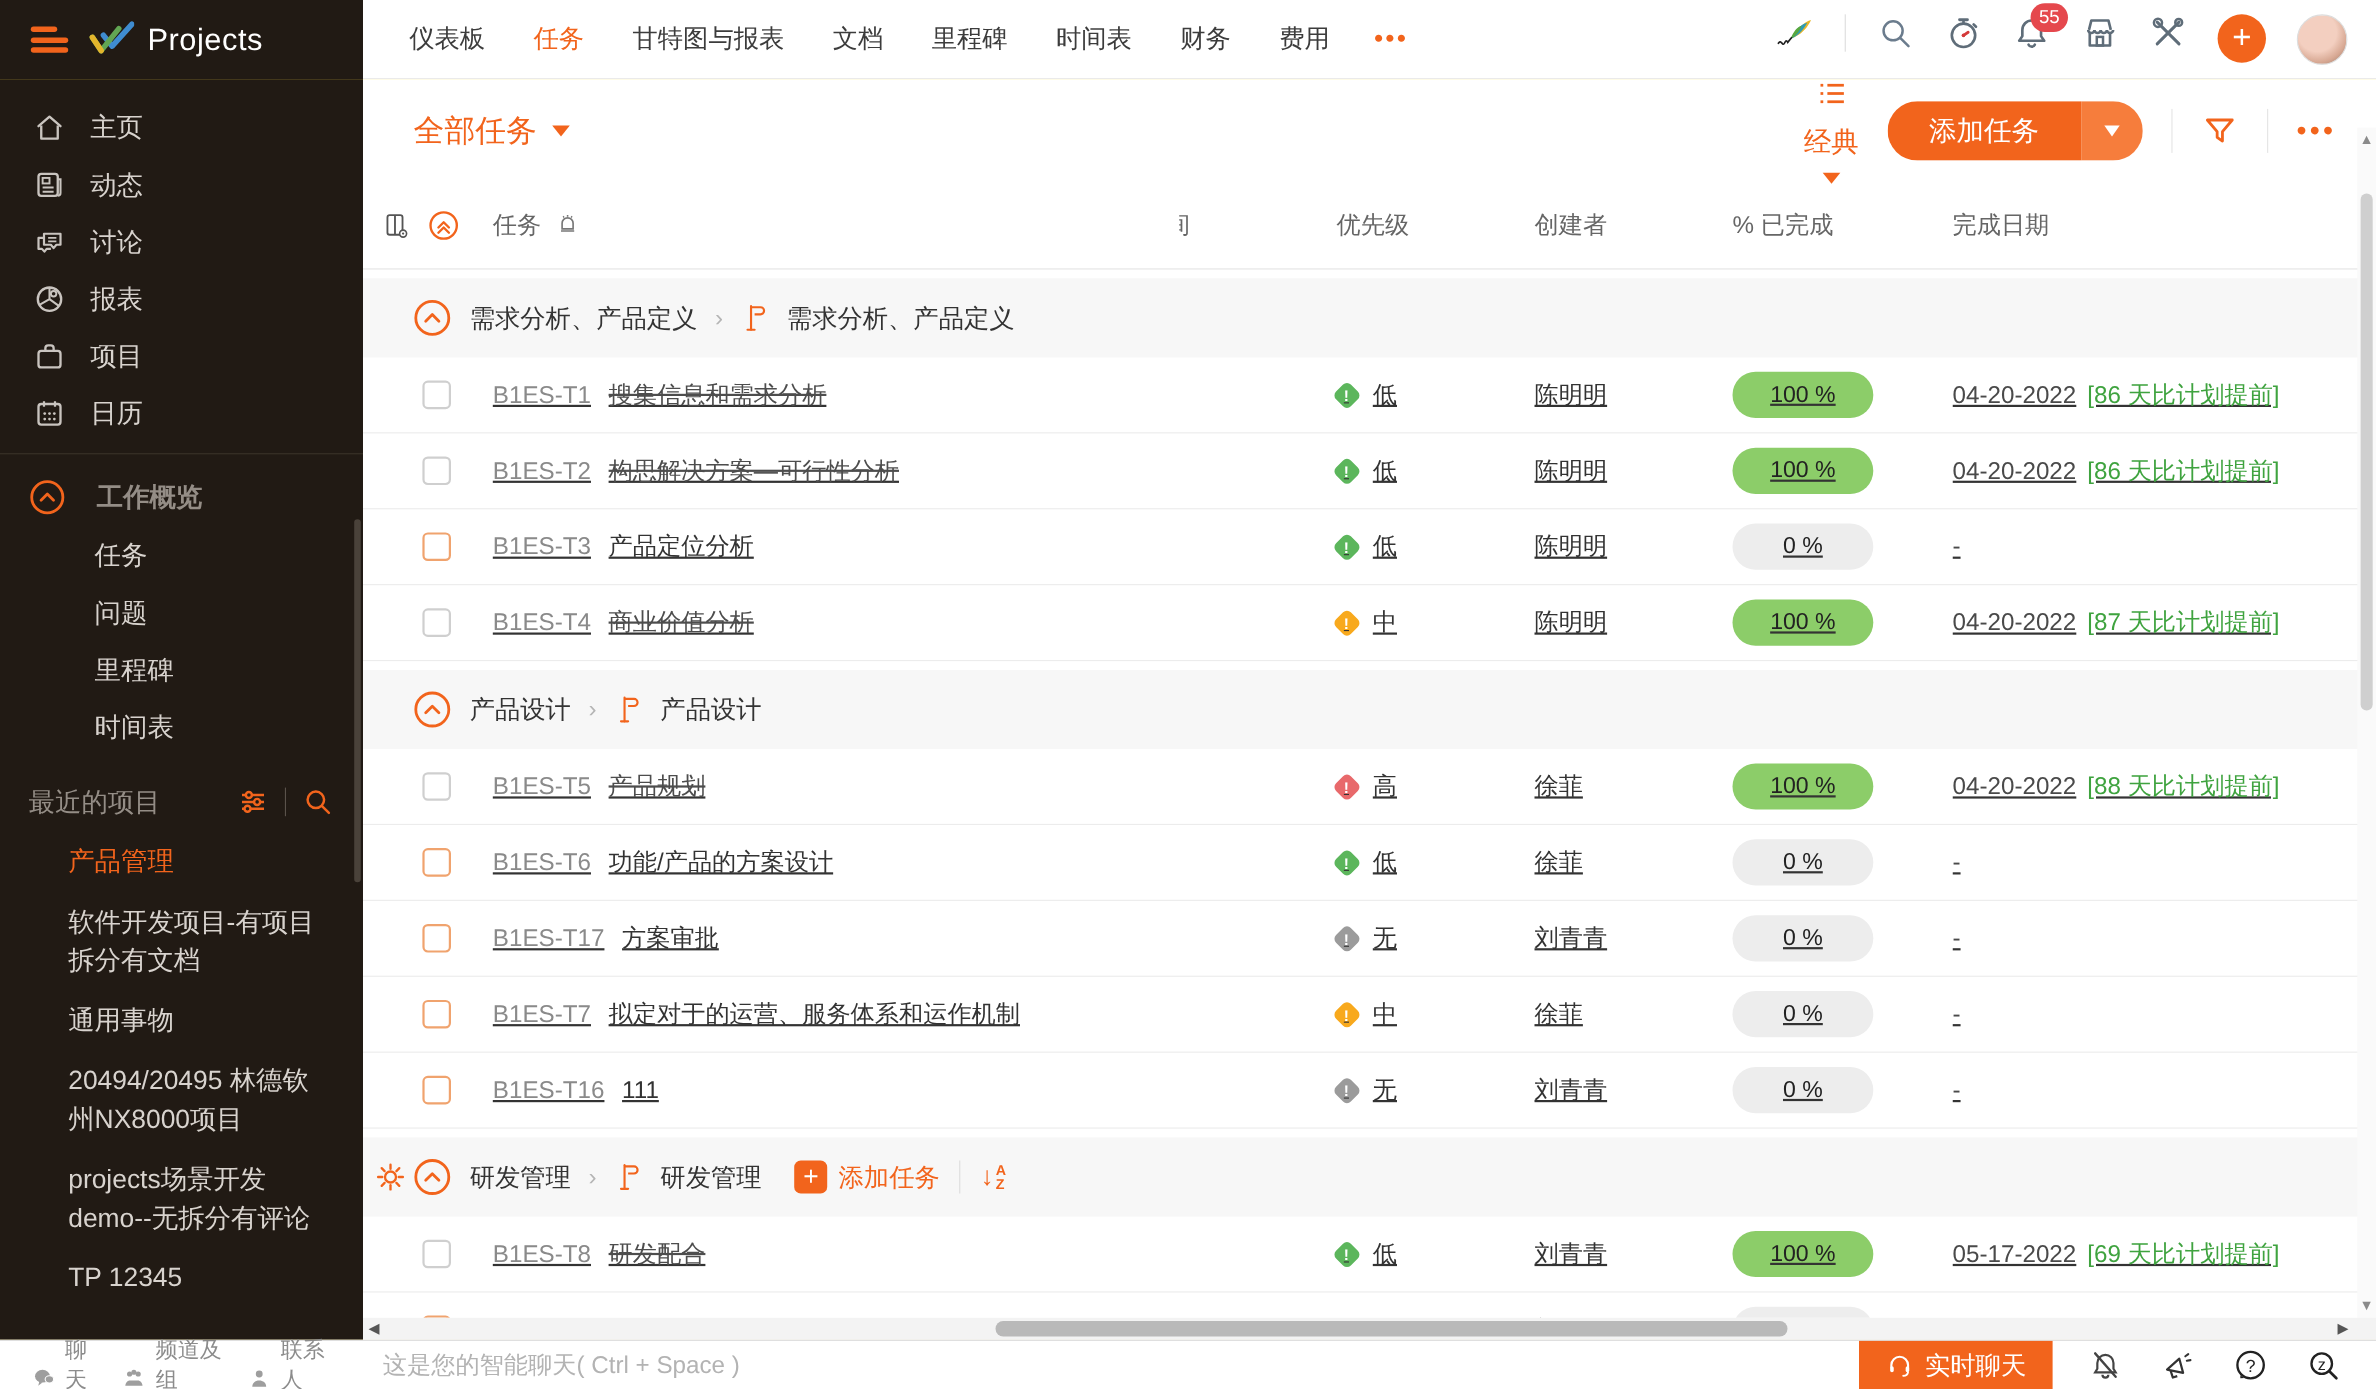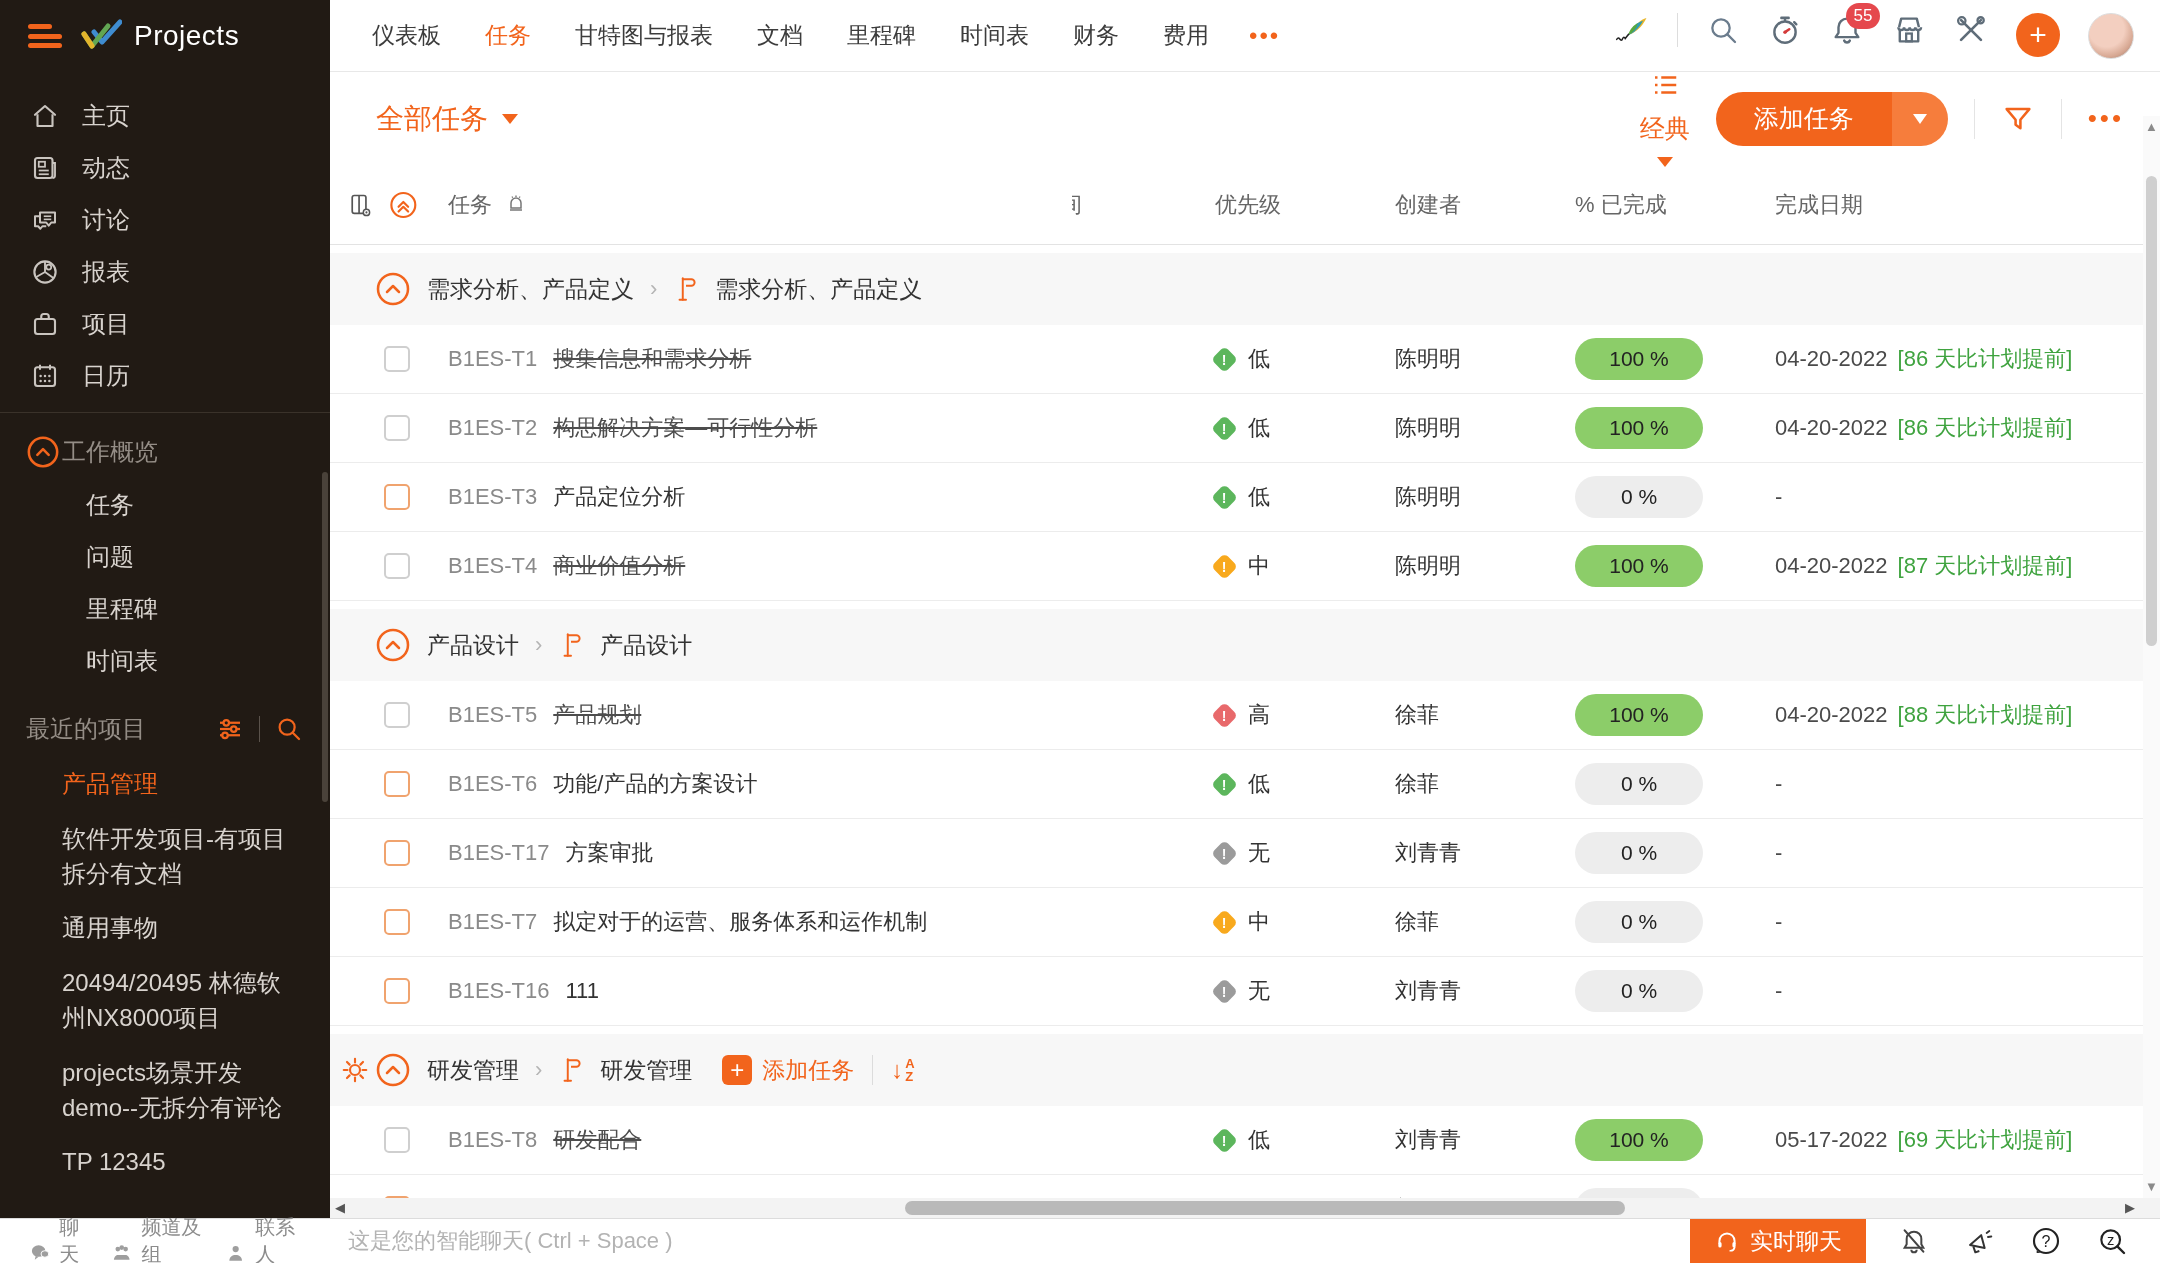--- a/index.html
+++ b/index.html
@@ -25,21 +25,21 @@
   .tb-divider { width:1px; height:34px; background:#ddd; }
   .badge { position:absolute; top:-10px; right:-16px; min-width:34px; height:26px; padding:0 6px; background:#e5484d; border-radius:14px; color:#fff; font-size:17px; display:flex; align-items:center; justify-content:center; }
   .plus-btn { width:44px; height:44px; border-radius:50%; background:#f2641c; color:#fff; font-size:30px; display:flex; align-items:center; justify-content:center; cursor:pointer; }
   .avatar { width:46px; height:46px; border-radius:50%; background:radial-gradient(circle at 40% 35%, #f3cfc0 0 45%, #d7a893 70%, #8e6f62 100%); border:1px solid #ddd; cursor:pointer; }
 
   
   #sidebar { position:absolute; left:0; top:72px; width:330px; height:1146px; background:#211a14; color:#d8d3ce; overflow:hidden; }
   .sb-item { display:flex; align-items:center; gap:22px; padding:0 0 0 30px; height:52px; font-size:24px; cursor:pointer; }
   .sb-item svg { flex:0 0 auto; }
   #sb-divider { border-top:1px solid #3a322a; margin:10px 0 12px 0; }
-  .sb-section { display:flex; align-items:center; gap:2px; padding-left:26px; height:54px; color:#948d86; font-size:24px; }
+  .sb-section { display:flex; align-items:center; gap:28px; padding-left:26px; height:54px; color:#948d86; font-size:24px;font-weight:bold; }
   .sb-sub { padding-left:86px; height:52px; display:flex; align-items:center; font-size:24px; cursor:pointer; }
   .sb-recent { display:flex; align-items:center; padding:0 26px 0 26px; height:56px; color:#948d86; font-size:24px; margin-top:14px; }
   .sb-recent-icons { margin-left:auto; display:flex; align-items:center; gap:14px; }
   .sb-recent-icons .vline { width:1px; height:26px; background:#5a524b; }
   .sb-proj { padding:10px 30px 10px 62px; font-size:24px; line-height:1.45; cursor:pointer; color:#d8d3ce; }
   .sb-proj.active { color:#f2641c; }
   #sb-scroll { position:absolute; right:2px; top:400px; width:6px; height:330px; background:#4a423a; border-radius:3px; }
 
   
   #main { position:absolute; left:330px; top:72px; width:1830px; height:1146px; background:#fff; }
@@ -69,21 +69,21 @@
   .band-name, .band-ms { cursor:pointer; }
   .band-gear { position:absolute; left:10px; }
   .band-tools { display:flex; align-items:center; gap:18px; margin-left:14px; }
   .plus-sq { width:30px; height:30px; border-radius:6px; background:#f2641c; color:#fff; font-size:24px; display:flex; align-items:center; justify-content:center; }
   .band-add { color:#f2641c; font-size:23px; display:flex; align-items:center; gap:10px; cursor:pointer; }
   .band-sep { width:1px; height:30px; background:#dcdcdc; }
   .sortaz { display:flex; align-items:center; color:#f2641c; cursor:pointer; }
   .sortaz .letters { display:flex; flex-direction:column; font-size:13px; line-height:13px; font-weight:bold; }
   .sortaz .arrow { font-size:24px; margin-right:2px; }
 
-  .row { height:69px; border-bottom:1px solid #ececec; font-size:22px; color:#333; }
+  .row { height:69px; border-bottom:1px solid #ececec; font-size:22px; color:#333;text-decoration:underline; }
   .cb-cell { display:flex; justify-content:flex-end; padding-right:8px; }
   .cbx { width:26px; height:26px; border-radius:5px; border:2px solid #f0a36e; background:#fff; cursor:pointer; }
   .row.done .cbx { border-color:#cfcfcf; }
   .task-cell { display:flex; align-items:center; gap:16px; padding-left:30px; overflow:hidden; white-space:nowrap; }
   .task-id { color:#8a8a8a; }
   .task-name { color:#333; cursor:pointer; }
   .row.done .task-name { text-decoration:line-through; color:#4d4d4d; }
   .pri-cell { display:flex; align-items:center; gap:14px; }
   .pri-d { width:19px; height:19px; border-radius:5px; transform:rotate(45deg); display:flex; align-items:center; justify-content:center; flex:0 0 auto; }
   .pri-d i { transform:rotate(-45deg); color:#fff; font-style:normal; font-size:14px; font-weight:bold; line-height:1; }

